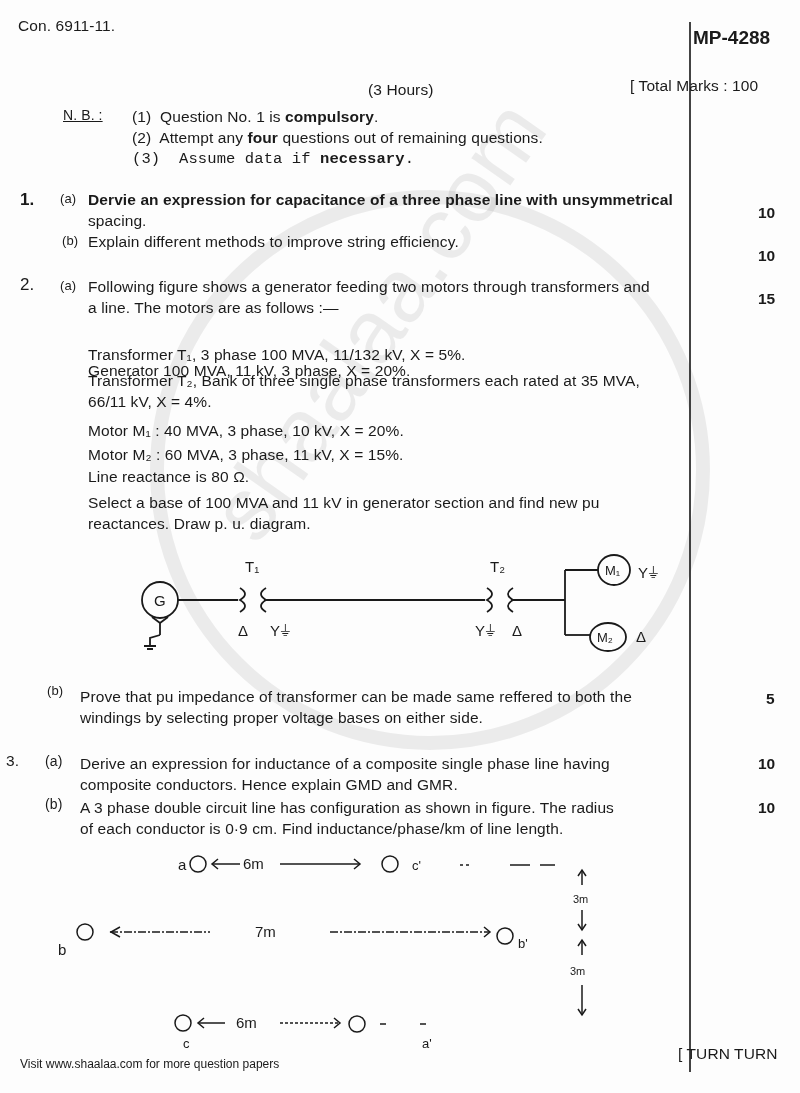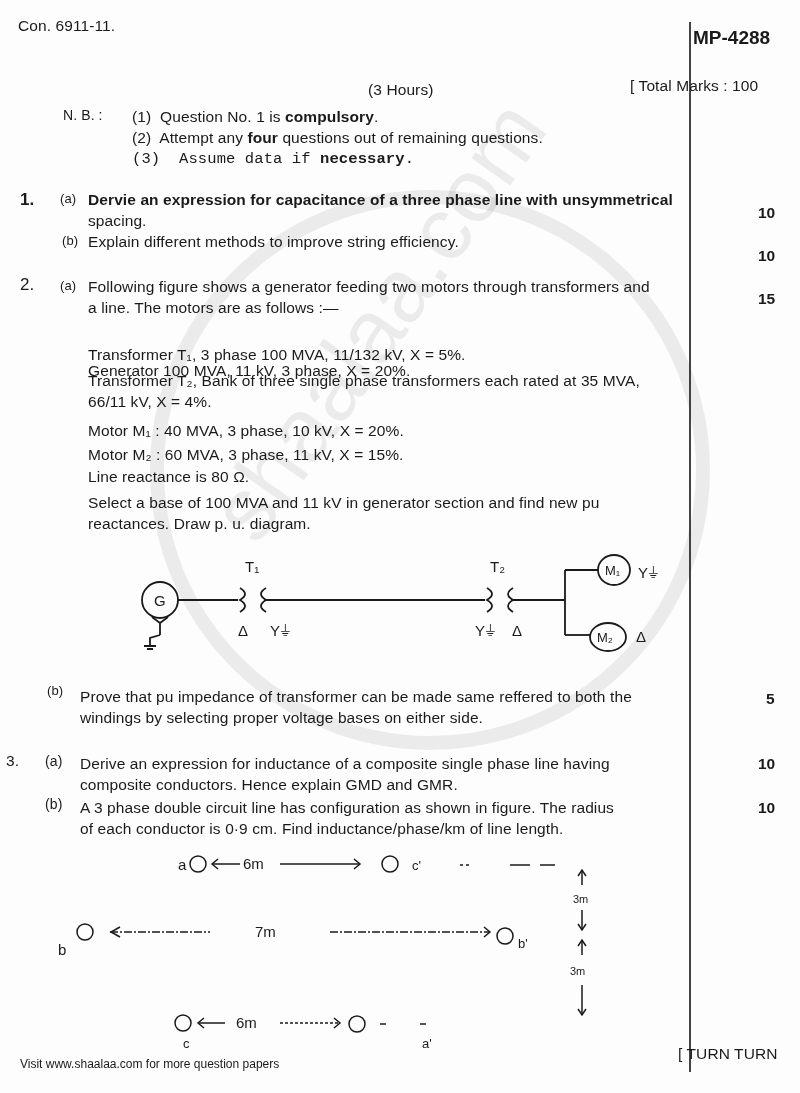--- a/index.html
+++ b/index.html
@@ -20,21 +20,21 @@
 <div class="watermark"></div>
 <div class="wm-text">shaalaa.com</div>
 
 <div class="vline" style="left:689px; top:22px; height:1050px; opacity:0.85;"></div>
 
 <div class="abs t" style="left:18px; top:17px;">Con. 6911-11.</div>
 <div class="abs b" style="left:693px; top:27px; font-size:19px;">MP-4288</div>
 <div class="abs t" style="left:368px; top:72px;margin-top:9px;">(3 Hours)</div>
 <div class="abs t" style="left:630px; top:77px;">[ Total Marks : 100</div>
 
-<div class="abs t" style="left:63px; top:107px; font-size:14px;">N. B. :</div>
+<div class="abs t" style="left:63px; top:107px; font-size:14px;text-decoration:underline;">N. B. :</div>
 <div class="abs t" style="left:132px; top:108px;">
   <span>(1)</span>&nbsp;
   <span>Question No. 1 is </span><b>compulsory</b><span>.</span>
 </div>
 <div class="abs t" style="left:132px; top:129px;">
   <span>(2)</span>&nbsp;
   <span>Attempt any </span><b>four</b><span> questions out of remaining questions.</span>
 </div>
 <div class="abs t" style="left:132px; top:150px;font-family:Liberation Mono, monospace;">
   <span>(3)</span>&nbsp;

